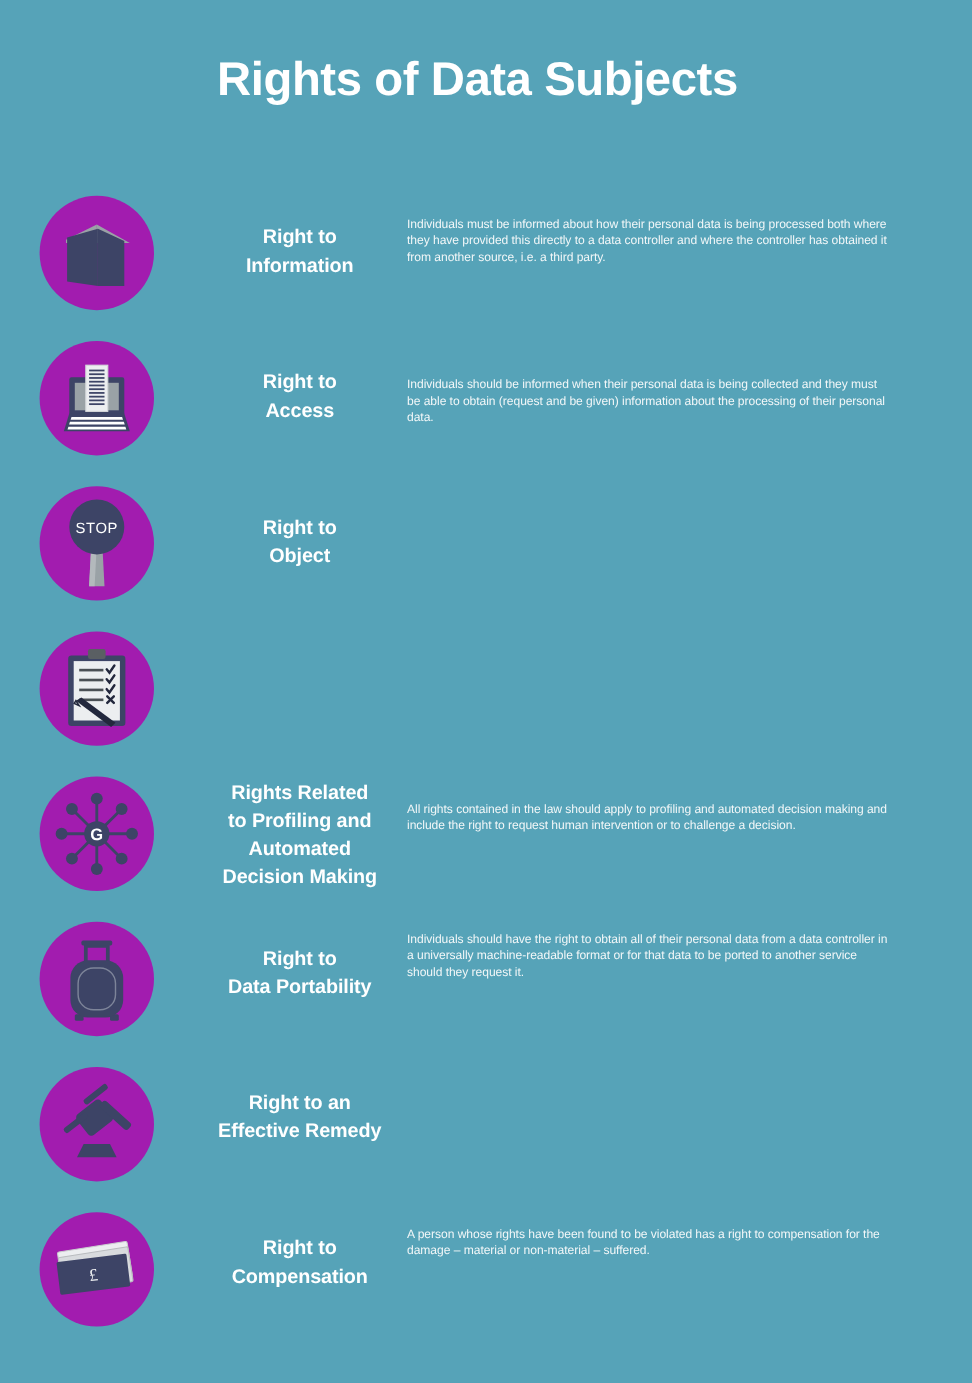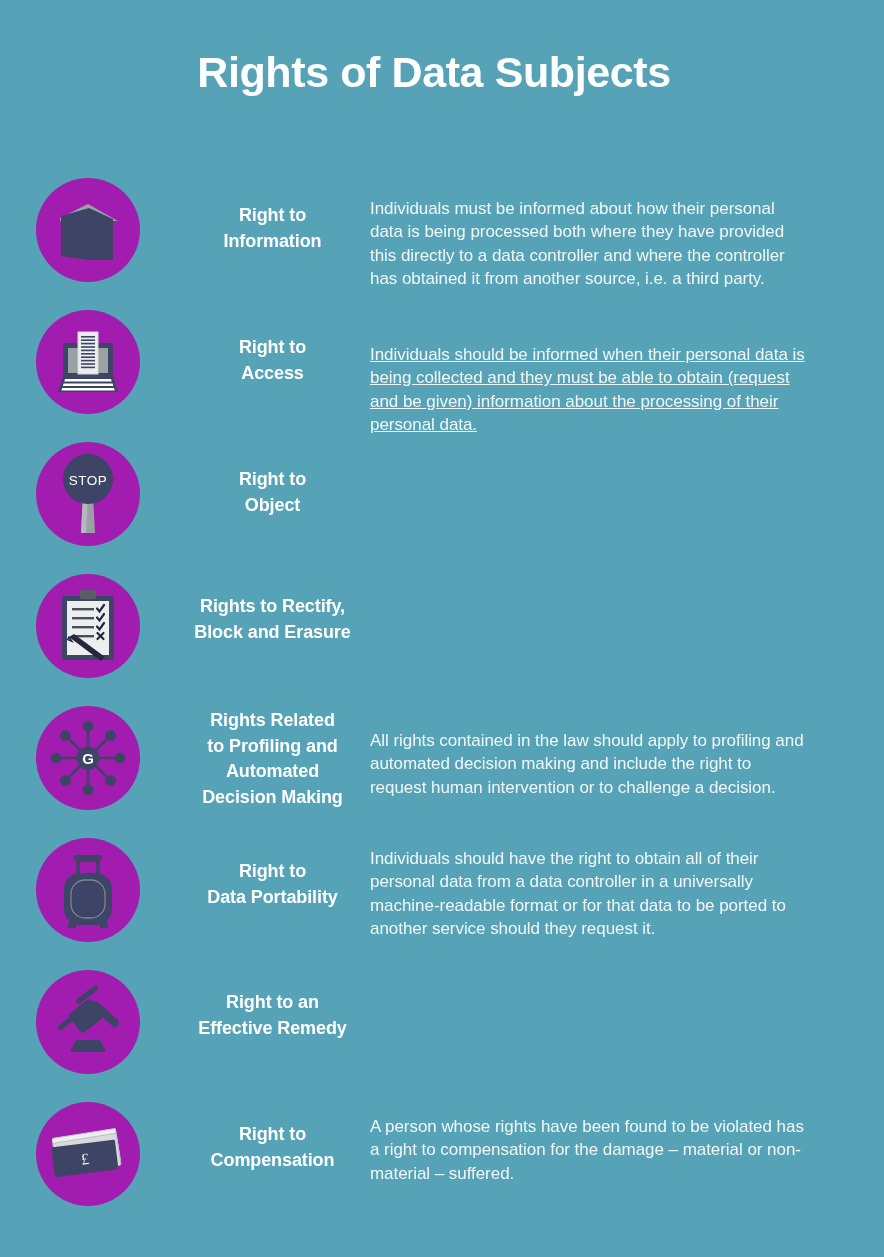--- a/index.html
+++ b/index.html
@@ -73,33 +73,33 @@
     font-size: 18px;
     font-weight: bold;
     line-height: 1.42;
     box-sizing: border-box;
     padding-top: 40px;
     letter-spacing: -0.1px;
   }
   .body-cell {
     flex: 1 1 auto;
     color: #f2f7f8;
-    font-size: 17px;
+    font-size: 11px;
     line-height: 1.37;
     padding-top: 34px;
     padding-right: 72px;
     box-sizing: border-box;
     letter-spacing: -0.05px;
   }
 
   
   .row-1 .heading-cell { padding-top: 38px; }
   .row-1 .body-cell    { padding-top: 32px; }
   .row-2 .heading-cell { padding-top: 38px; }
-  .row-2 .body-cell    { padding-top: 46px; text-decoration: underline; }
+  .row-2 .body-cell    { padding-top: 46px; }
   .row-3 .heading-cell { padding-top: 38px; }
   .row-3 .body-cell    { padding-top: 47px; }
   .row-4 .heading-cell { padding-top: 33px; }
   .row-4 .body-cell    { padding-top: 35px; }
   .row-5 .heading-cell { padding-top: 15px; }
   .row-5 .body-cell    { padding-top: 36px; }
   .row-6 .heading-cell { padding-top: 34px; }
   .row-6 .body-cell    { padding-top: 22px; }
   .row-7 .heading-cell { padding-top: 33px; }
   .row-7 .body-cell    { padding-top: 22px; }
@@ -210,23 +210,20 @@
                 <line x1="52.5" y1="46" x2="46.5" y2="52"></line>
               </g>
               <g>
                 <polygon points="18,50 23,47 54,70 50,74" fill="#23283d"></polygon>
                 <polygon points="16.5,52.5 18,50 21,54.5" fill="#eceef0" stroke="#23283d" stroke-width="1.4"></polygon>
               </g>
             </svg>
           </span>
         </div>
       </div>
-      <div class="heading-cell">
-        <span>Rights to Rectify,<br>Block and Erasure</span>
-      </div>
     </div>
 
     <div class="row row-5">
       <div class="icon-cell">
         <div class="icon-circle">
           <span>
             <svg width="82" height="82" viewBox="0 0 82 82">
               <g stroke="#3d4466" stroke-width="2.6">
                 <line x1="41" y1="41" x2="41" y2="9"></line>
                 <line x1="41" y1="41" x2="41" y2="73"></line>

